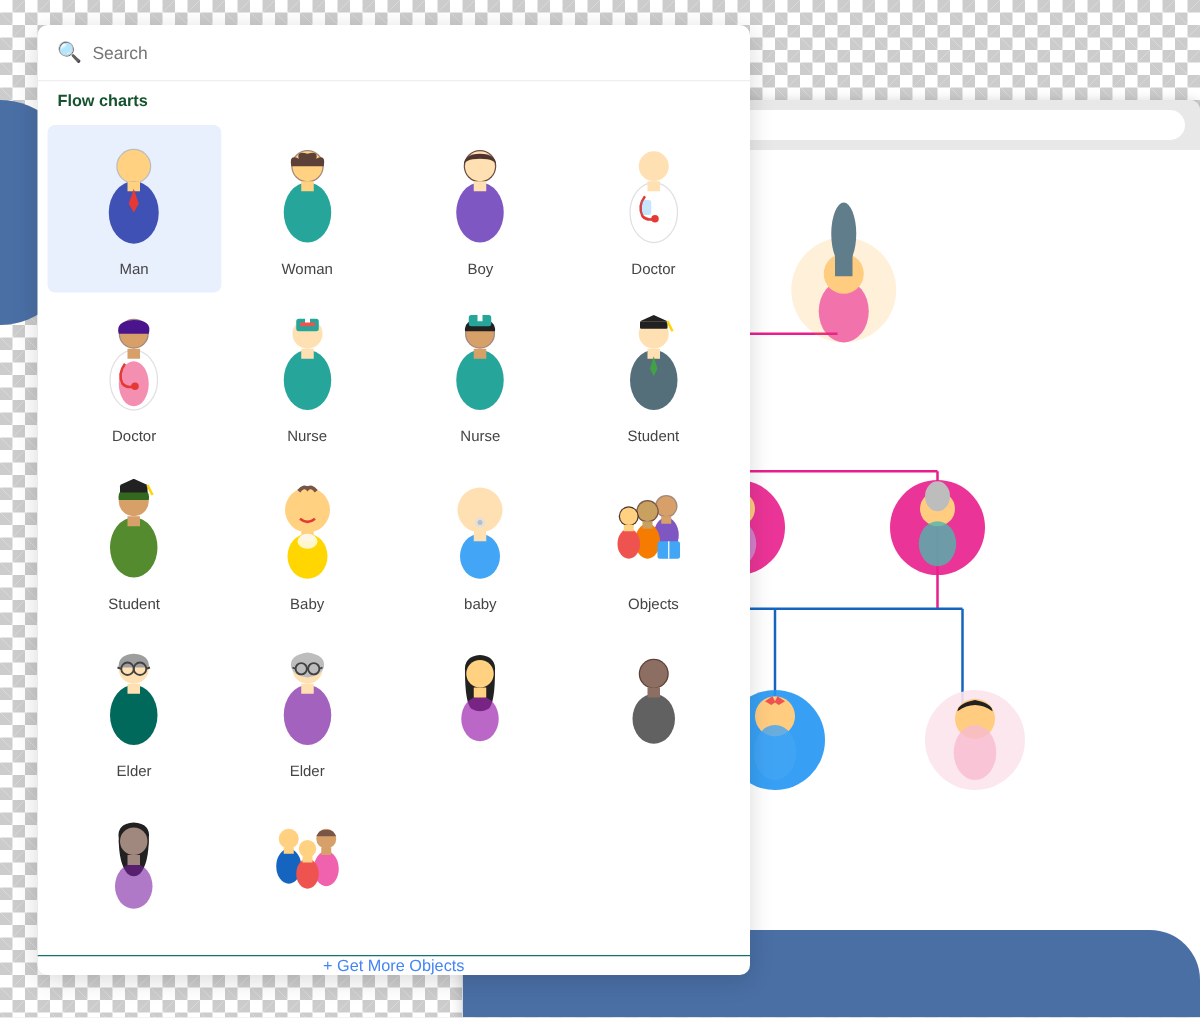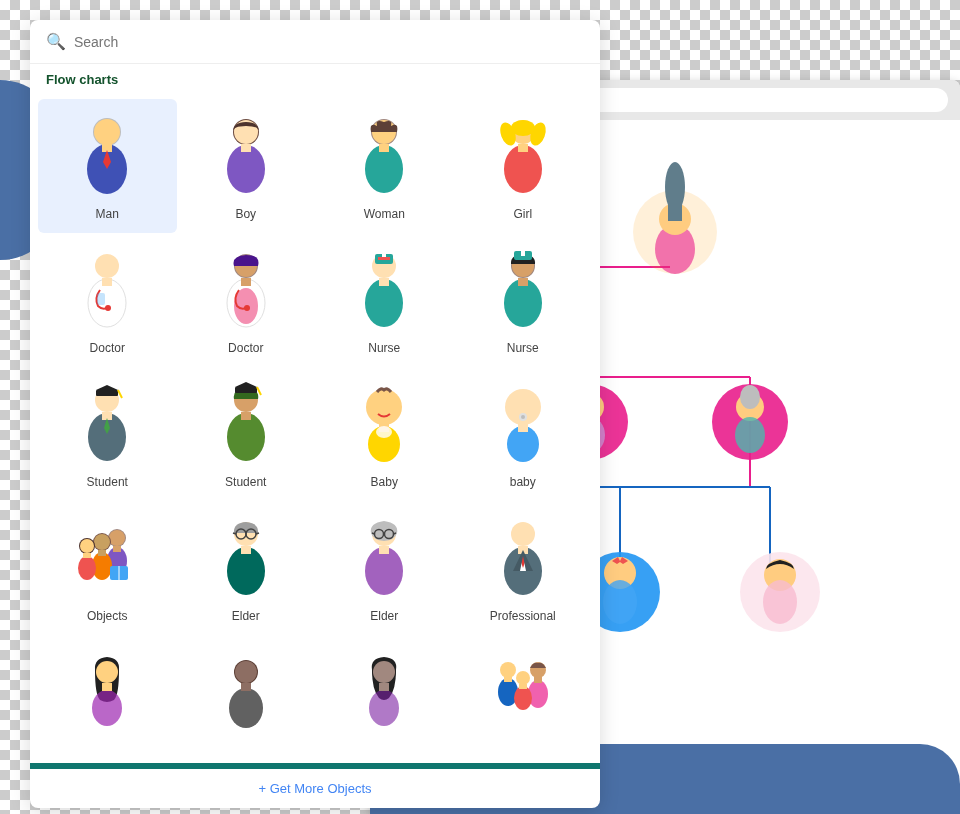--- a/index.html
+++ b/index.html
@@ -165,22 +165,21 @@
 
     .icon-label {
       font-size: 12px;
       color: #444;
       text-align: center;
     }
 
     
     .get-more {
       text-align: center;
-      padding: 12px;
-      border-top: 6px solid #0f766e;
+      border-top: 1px solid #0f766e;
       font-size: 13px;
       color: #4285f4;
       cursor: pointer;
     }
 
     
     svg { display: block; }
 
     .family-tree-svg {
       position: absolute;
@@ -312,62 +311,47 @@
 
           <polygon points="35,36 31,48 35,55 39,48" fill="#e53935"></polygon>
         </svg>
       </div>
       <span class="icon-label">Man</span>
     </div>
 
     <div class="icon-item">
       <div class="icon-figure">
         <svg width="70" height="85" viewBox="0 0 70 85">
+          <circle cx="35" cy="18" r="13" fill="#a1887f"></circle>
+          <circle cx="35" cy="18" r="12" fill="#ffd180"></circle>
+
+          <path d="M22,18 Q20,8 28,12 Q26,5 35,8 Q44,5 42,12 Q50,8 48,18" fill="#5d4037"></path>
+
+          <ellipse cx="35" cy="55" rx="19" ry="24" fill="#26a69a"></ellipse>
+          <rect x="30" y="30" width="10" height="8" fill="#ffd180"></rect>
+        </svg>
+      </div>
+      <span class="icon-label">Woman</span>
+    </div>
+
+    <div class="icon-item">
+      <div class="icon-figure">
+        <svg width="70" height="85" viewBox="0 0 70 85">
           <circle cx="35" cy="18" r="13" fill="#6d4c41"></circle>
           <circle cx="35" cy="18" r="12" fill="#ffe0b2"></circle>
 
           <path d="M22,18 Q22,8 35,8 Q48,8 48,18 Q48,12 35,12 Q22,12 22,18" fill="#4e342e"></path>
 
           <ellipse cx="35" cy="55" rx="19" ry="24" fill="#7e57c2"></ellipse>
           <rect x="30" y="30" width="10" height="8" fill="#ffe0b2"></rect>
         </svg>
       </div>
       <span class="icon-label">Boy</span>
     </div>
 
-    <div class="icon-item">
-      <div class="icon-figure">
-        <svg width="70" height="85" viewBox="0 0 70 85">
-          <circle cx="35" cy="18" r="13" fill="#a1887f"></circle>
-          <circle cx="35" cy="18" r="12" fill="#ffd180"></circle>
-
-          <path d="M22,18 Q20,8 28,12 Q26,5 35,8 Q44,5 42,12 Q50,8 48,18" fill="#5d4037"></path>
-
-          <ellipse cx="35" cy="55" rx="19" ry="24" fill="#26a69a"></ellipse>
-          <rect x="30" y="30" width="10" height="8" fill="#ffd180"></rect>
-        </svg>
-      </div>
-      <span class="icon-label">Woman</span>
-    </div>
-
-    <div class="icon-item">
-      <div class="icon-figure">
-        <svg width="70" height="85" viewBox="0 0 70 85">
-          <circle cx="35" cy="18" r="12" fill="#ffd180"></circle>
-
-          <ellipse cx="20" cy="20" rx="7" ry="12" fill="#ffd600" transform="rotate(-20,20,20)"></ellipse>
-          <ellipse cx="50" cy="20" rx="7" ry="12" fill="#ffd600" transform="rotate(20,50,20)"></ellipse>
-          <ellipse cx="35" cy="14" rx="12" ry="8" fill="#ffd600"></ellipse>
-
-          <ellipse cx="35" cy="55" rx="19" ry="24" fill="#ef5350"></ellipse>
-          <rect x="30" y="30" width="10" height="8" fill="#ffd180"></rect>
-        </svg>
-      </div>
-      <span class="icon-label">Girl</span>
-    </div>
 
     <div class="icon-item">
       <div class="icon-figure">
         <svg width="70" height="85" viewBox="0 0 70 85">
           <circle cx="35" cy="18" r="12" fill="#ffe0b2"></circle>
 
           <ellipse cx="35" cy="55" rx="19" ry="24" fill="#ffffff" stroke="#e0e0e0" stroke-width="1"></ellipse>
           <rect x="30" y="30" width="10" height="8" fill="#ffe0b2"></rect>
 
           <path d="M28,42 Q22,50 26,58 Q30,62 35,60" stroke="#e53935" stroke-width="2" fill="none"></path>
@@ -563,38 +547,20 @@
           <line x1="25.5" y1="18" x2="23" y2="17" stroke="#424242" stroke-width="1.5"></line>
           <line x1="44.5" y1="18" x2="47" y2="17" stroke="#424242" stroke-width="1.5"></line>
 
           <ellipse cx="35" cy="55" rx="19" ry="24" fill="#7b1fa2" opacity="0.7"></ellipse>
           <rect x="30" y="30" width="10" height="8" fill="#ffe0b2"></rect>
         </svg>
       </div>
       <span class="icon-label">Elder</span>
     </div>
 
-    <div class="icon-item">
-      <div class="icon-figure">
-        <svg width="70" height="85" viewBox="0 0 70 85">
-          <circle cx="35" cy="18" r="12" fill="#ffe0b2"></circle>
-
-          <ellipse cx="35" cy="55" rx="19" ry="24" fill="#546e7a"></ellipse>
-          <rect x="30" y="30" width="10" height="8" fill="#ffe0b2"></rect>
-
-          <polygon points="35,36 31,55 39,55" fill="white"></polygon>
-
-          <polygon points="35,36 33,46 35,52 37,46" fill="#e53935"></polygon>
-
-          <polygon points="35,34 25,55 32,55 35,40" fill="#455a64"></polygon>
-          <polygon points="35,34 45,55 38,55 35,40" fill="#455a64"></polygon>
-        </svg>
-      </div>
-      <span class="icon-label">Professional</span>
-    </div>
 
     <div class="icon-item">
       <div class="icon-figure">
         <svg width="70" height="85" viewBox="0 0 70 85">
           <circle cx="35" cy="22" r="12" fill="#d7a068"></circle>
 
           <path d="M23,20 Q22,8 35,7 Q48,8 47,20 Q47,45 42,50 Q38,52 35,52 Q32,52 28,50 Q23,45 23,20" fill="#212121"></path>
           <circle cx="35" cy="22" r="11" fill="#ffd180"></circle>
           <ellipse cx="35" cy="58" rx="15" ry="18" fill="#9c27b0" opacity="0.7"></ellipse>
           <rect x="30" y="33" width="10" height="8" fill="#ffd180"></rect>

